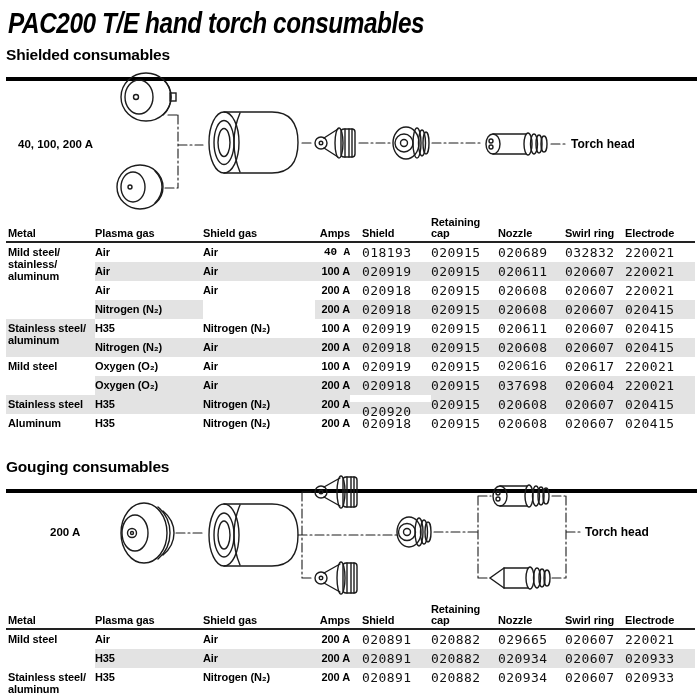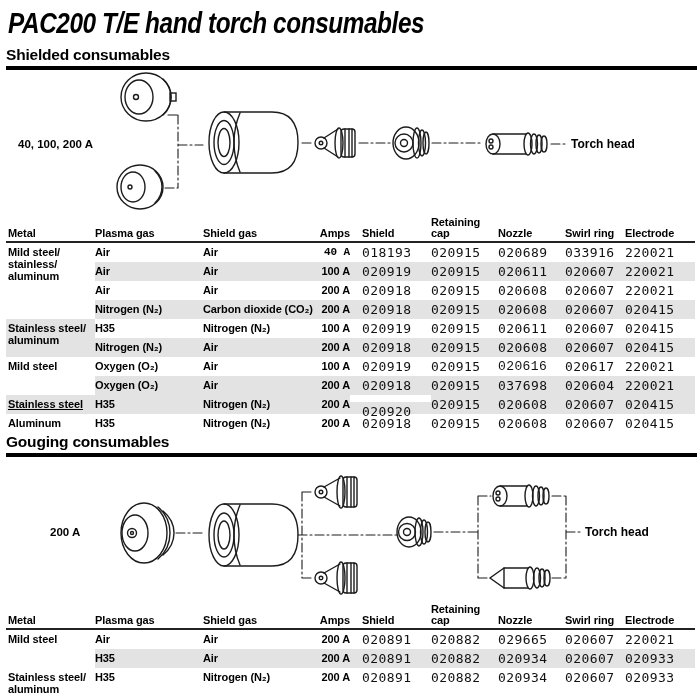--- a/index.html
+++ b/index.html
@@ -11,26 +11,26 @@
   }
   .abs{position:absolute;}
   
   .page-title{
     left:8px;top:6px;white-space:nowrap;
     font:italic 900 29px/34px "Liberation Sans","DejaVu Sans",sans-serif;
     letter-spacing:-0.5px;transform:scaleX(0.84);transform-origin:left top;
   }
   
   .section-heading{
-    left:6px;width:691px;border-bottom:4px solid #000;padding-bottom:2px;
+    left:6px;width:691px;border-bottom:4px solid #000;padding-bottom:13px;
     font:bold 15.5px/18px "Liberation Sans","DejaVu Sans",sans-serif;
     letter-spacing:-0.2px;
   }
   #heading-shielded{top:46px;}
-  #heading-gouging{top:433px;}
+  #heading-gouging{top:458px;}
   
   svg.diag{display:block;}
   #diagram-shielded{left:0;top:72px;}
   #diagram-gouging{left:0;top:455px;}
   .diag .lbl{font:bold 12px "Liberation Sans","DejaVu Sans",sans-serif;fill:#000;stroke:none;}
   .diag .lbl-amps{font:bold 11.5px "Liberation Sans","DejaVu Sans",sans-serif;fill:#000;stroke:none;}
   
   .ctable{width:689px;}
   #table-shielded{left:6px;top:212px;}
   #table-gouging{left:6px;top:599px;}
@@ -135,40 +135,39 @@
     <div class="tbody row-grid">
       <div class="cell metal" style="grid-area: 1 / 1 / span 4;">Mild steel/
 stainless/
 aluminum</div>
       <div class="cell gas" style="grid-area: 1 / 2;">Air</div>
       <div class="cell gas" style="grid-area: 1 / 3;">Air</div>
       <div class="cell amps" style="grid-area: 1 / 4; font-family: Liberation Mono, monospace;">40 A</div>
       <div class="cell num num-first" style="grid-area: 1 / 5;">018193</div>
       <div class="cell num" style="grid-area: 1 / 6;">020915</div>
       <div class="cell num" style="grid-area: 1 / 7;">020689</div>
-      <div class="cell num" style="grid-area: 1 / 8;">033916</div>
+      <div class="cell num" style="grid-area: 1 / 8;">032832</div>
       <div class="cell num" style="grid-area: 1 / 9;">220021</div>
       <div class="cell gas shade" style="grid-area: 2 / 2;">Air</div>
       <div class="cell gas shade" style="grid-area: 2 / 3;">Air</div>
       <div class="cell amps shade" style="grid-area: 2 / 4;">100 A</div>
       <div class="cell num num-first shade" style="grid-area: 2 / 5;">020919</div>
       <div class="cell num shade" style="grid-area: 2 / 6;">020915</div>
       <div class="cell num shade" style="grid-area: 2 / 7;">020611</div>
       <div class="cell num shade" style="grid-area: 2 / 8;">020607</div>
       <div class="cell num shade" style="grid-area: 2 / 9;">220021</div>
       <div class="cell gas" style="grid-area: 3 / 2;">Air</div>
       <div class="cell gas" style="grid-area: 3 / 3;">Air</div>
       <div class="cell amps" style="grid-area: 3 / 4;">200 A</div>
       <div class="cell num num-first" style="grid-area: 3 / 5;">020918</div>
       <div class="cell num" style="grid-area: 3 / 6;">020915</div>
       <div class="cell num" style="grid-area: 3 / 7;">020608</div>
       <div class="cell num" style="grid-area: 3 / 8;">020607</div>
       <div class="cell num" style="grid-area: 3 / 9;">220021</div>
       <div class="cell gas shade" style="grid-area: 4 / 2;">Nitrogen (N₂)</div>
-      <div class="cell gas shade" style="grid-area: 4 / 3;">Carbon dioxide (CO₂)</div>
       <div class="cell amps shade" style="grid-area: 4 / 4;">200 A</div>
       <div class="cell num num-first shade" style="grid-area: 4 / 5;">020918</div>
       <div class="cell num shade" style="grid-area: 4 / 6;">020915</div>
       <div class="cell num shade" style="grid-area: 4 / 7;">020608</div>
       <div class="cell num shade" style="grid-area: 4 / 8;">020607</div>
       <div class="cell num shade" style="grid-area: 4 / 9;">020415</div>
       <div class="cell metal shade" style="grid-area: 5 / 1 / span 2;">Stainless steel/
 aluminum</div>
       <div class="cell gas" style="grid-area: 5 / 2;">H35</div>
       <div class="cell gas" style="grid-area: 5 / 3;">Nitrogen (N₂)</div>
@@ -196,21 +195,21 @@
       <div class="cell num" style="grid-area: 7 / 8;">020617</div>
       <div class="cell num" style="grid-area: 7 / 9;">220021</div>
       <div class="cell gas shade" style="grid-area: 8 / 2;">Oxygen (O₂)</div>
       <div class="cell gas shade" style="grid-area: 8 / 3;">Air</div>
       <div class="cell amps shade" style="grid-area: 8 / 4;">200 A</div>
       <div class="cell num num-first shade" style="grid-area: 8 / 5;">020918</div>
       <div class="cell num shade" style="grid-area: 8 / 6;">020915</div>
       <div class="cell num shade" style="grid-area: 8 / 7;">037698</div>
       <div class="cell num shade" style="grid-area: 8 / 8;">020604</div>
       <div class="cell num shade" style="grid-area: 8 / 9;">220021</div>
-      <div class="cell metal shade" style="grid-area: 9 / 1 / span 1; text-decoration: underline;">Stainless steel</div>
+      <div class="cell metal shade" style="grid-area: 9 / 1 / span 1;">Stainless steel</div>
       <div class="cell gas shade" style="grid-area: 9 / 2;">H35</div>
       <div class="cell gas shade" style="grid-area: 9 / 3;">Nitrogen (N₂)</div>
       <div class="cell amps shade" style="grid-area: 9 / 4;">200 A</div>
       <div class="cell num num-first shade" style="grid-area: 9 / 5; margin-top: 7px;">020920</div>
       <div class="cell num shade" style="grid-area: 9 / 6;">020915</div>
       <div class="cell num shade" style="grid-area: 9 / 7;">020608</div>
       <div class="cell num shade" style="grid-area: 9 / 8;">020607</div>
       <div class="cell num shade" style="grid-area: 9 / 9;">020415</div>
       <div class="cell metal" style="grid-area: 10 / 1 / span 1;">Aluminum</div>
       <div class="cell gas" style="grid-area: 10 / 2;">H35</div>

